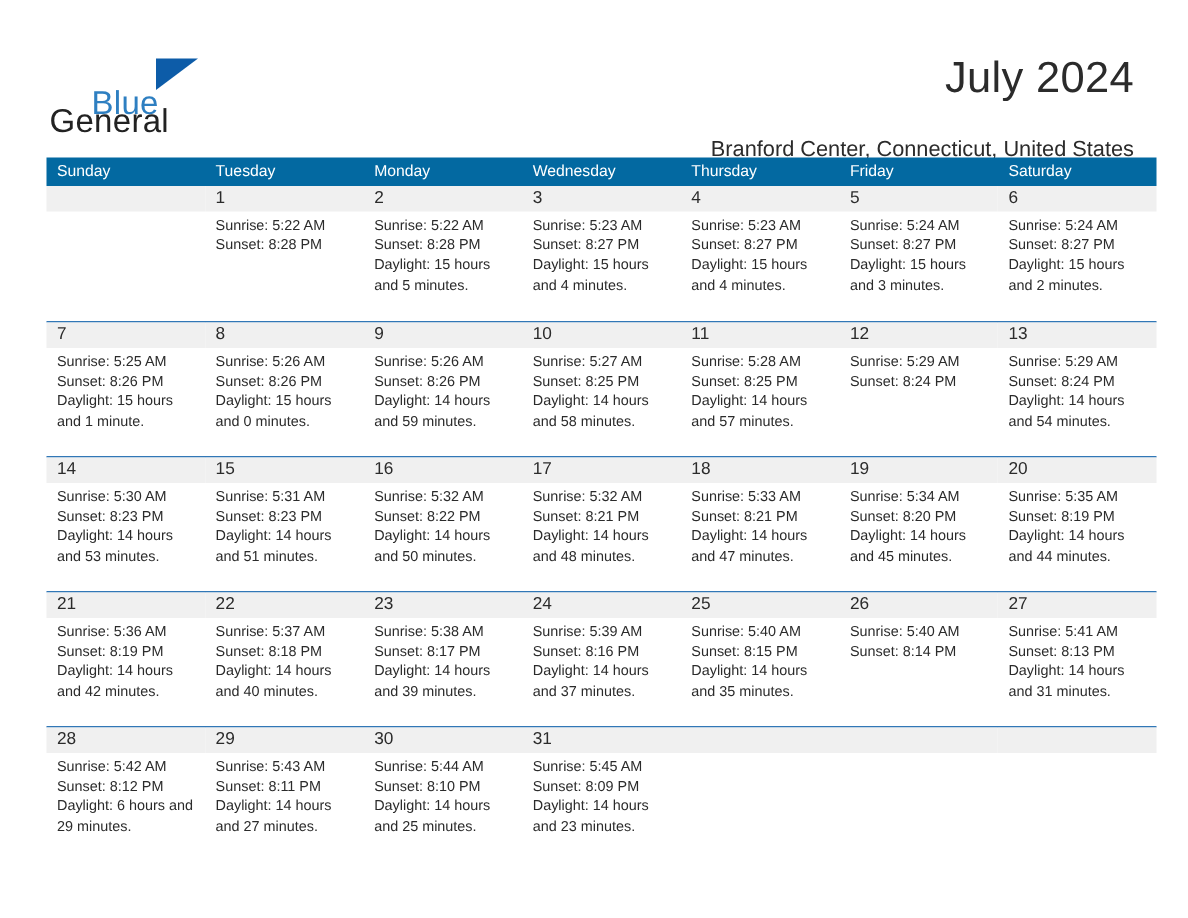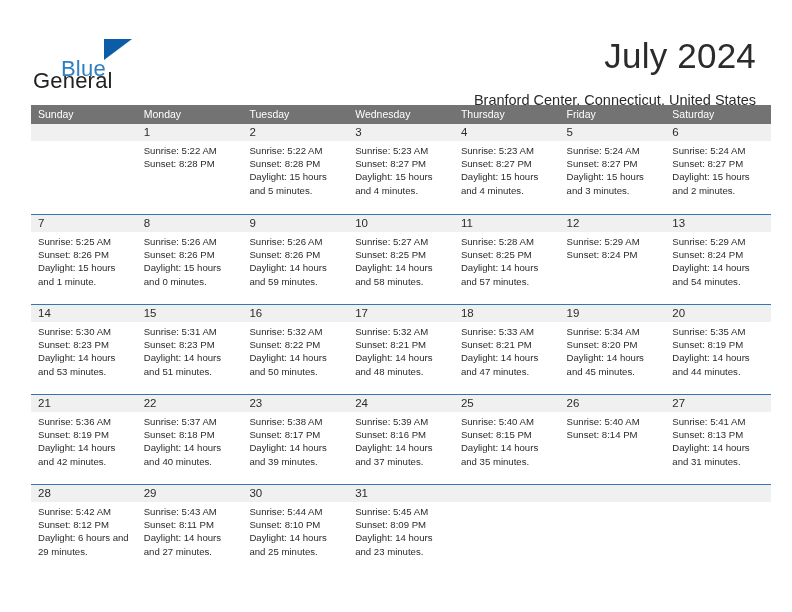--- a/index.html
+++ b/index.html
@@ -64,21 +64,21 @@
     width: 0;
     height: 0;
     border-left: 28px solid #0d5ca8;
     border-bottom: 21px solid transparent;
   }
 
   .title {
     position: absolute;
     right: 36px;
     top: 36px;
-    font-size: 35px;
+    font-size: 29px;
     color: #2b2b2b;
     font-weight: normal;
     letter-spacing: 0.2px;
     white-space: nowrap;
     font-family: "Liberation Sans", sans-serif;
   }
 
   .subtitle {
     position: absolute;
     right: 36px;
@@ -94,21 +94,21 @@
     position: absolute;
     left: 31px;
     top: 105px;
     width: 740px;
   }
 
   .weekday-row {
     display: flex;
     width: 740px;
     height: 19px;
-    background: #737373;
+    background: #0369a1;
   }
   .weekday-cell {
     flex: 1 1 0;
     color: #ffffff;
     font-size: 10.5px;
     line-height: 19px;
     padding-left: 7px;
     box-sizing: border-box;
     white-space: nowrap;
     font-family: "Liberation Sans", sans-serif;
@@ -170,22 +170,22 @@
       <span class="logo-blue">Blue</span>
     </div>
 
     <div class="title">July 2024</div>
     <div class="subtitle">Branford Center, Connecticut, United States</div>
   </div>
 
   <div class="calendar">
     <div class="weekday-row" id="weekday-row">
         <div class="weekday-cell">Sunday</div>
+        <div class="weekday-cell">Tuesday</div>
         <div class="weekday-cell">Monday</div>
-        <div class="weekday-cell">Tuesday</div>
         <div class="weekday-cell">Wednesday</div>
         <div class="weekday-cell">Thursday</div>
         <div class="weekday-cell">Friday</div>
         <div class="weekday-cell">Saturday</div>
       </div>
     <div id="weeks-container">
         <div class="week-row first">
           <div class="day-cell empty">
             <div class="day-number"></div>
           </div>

